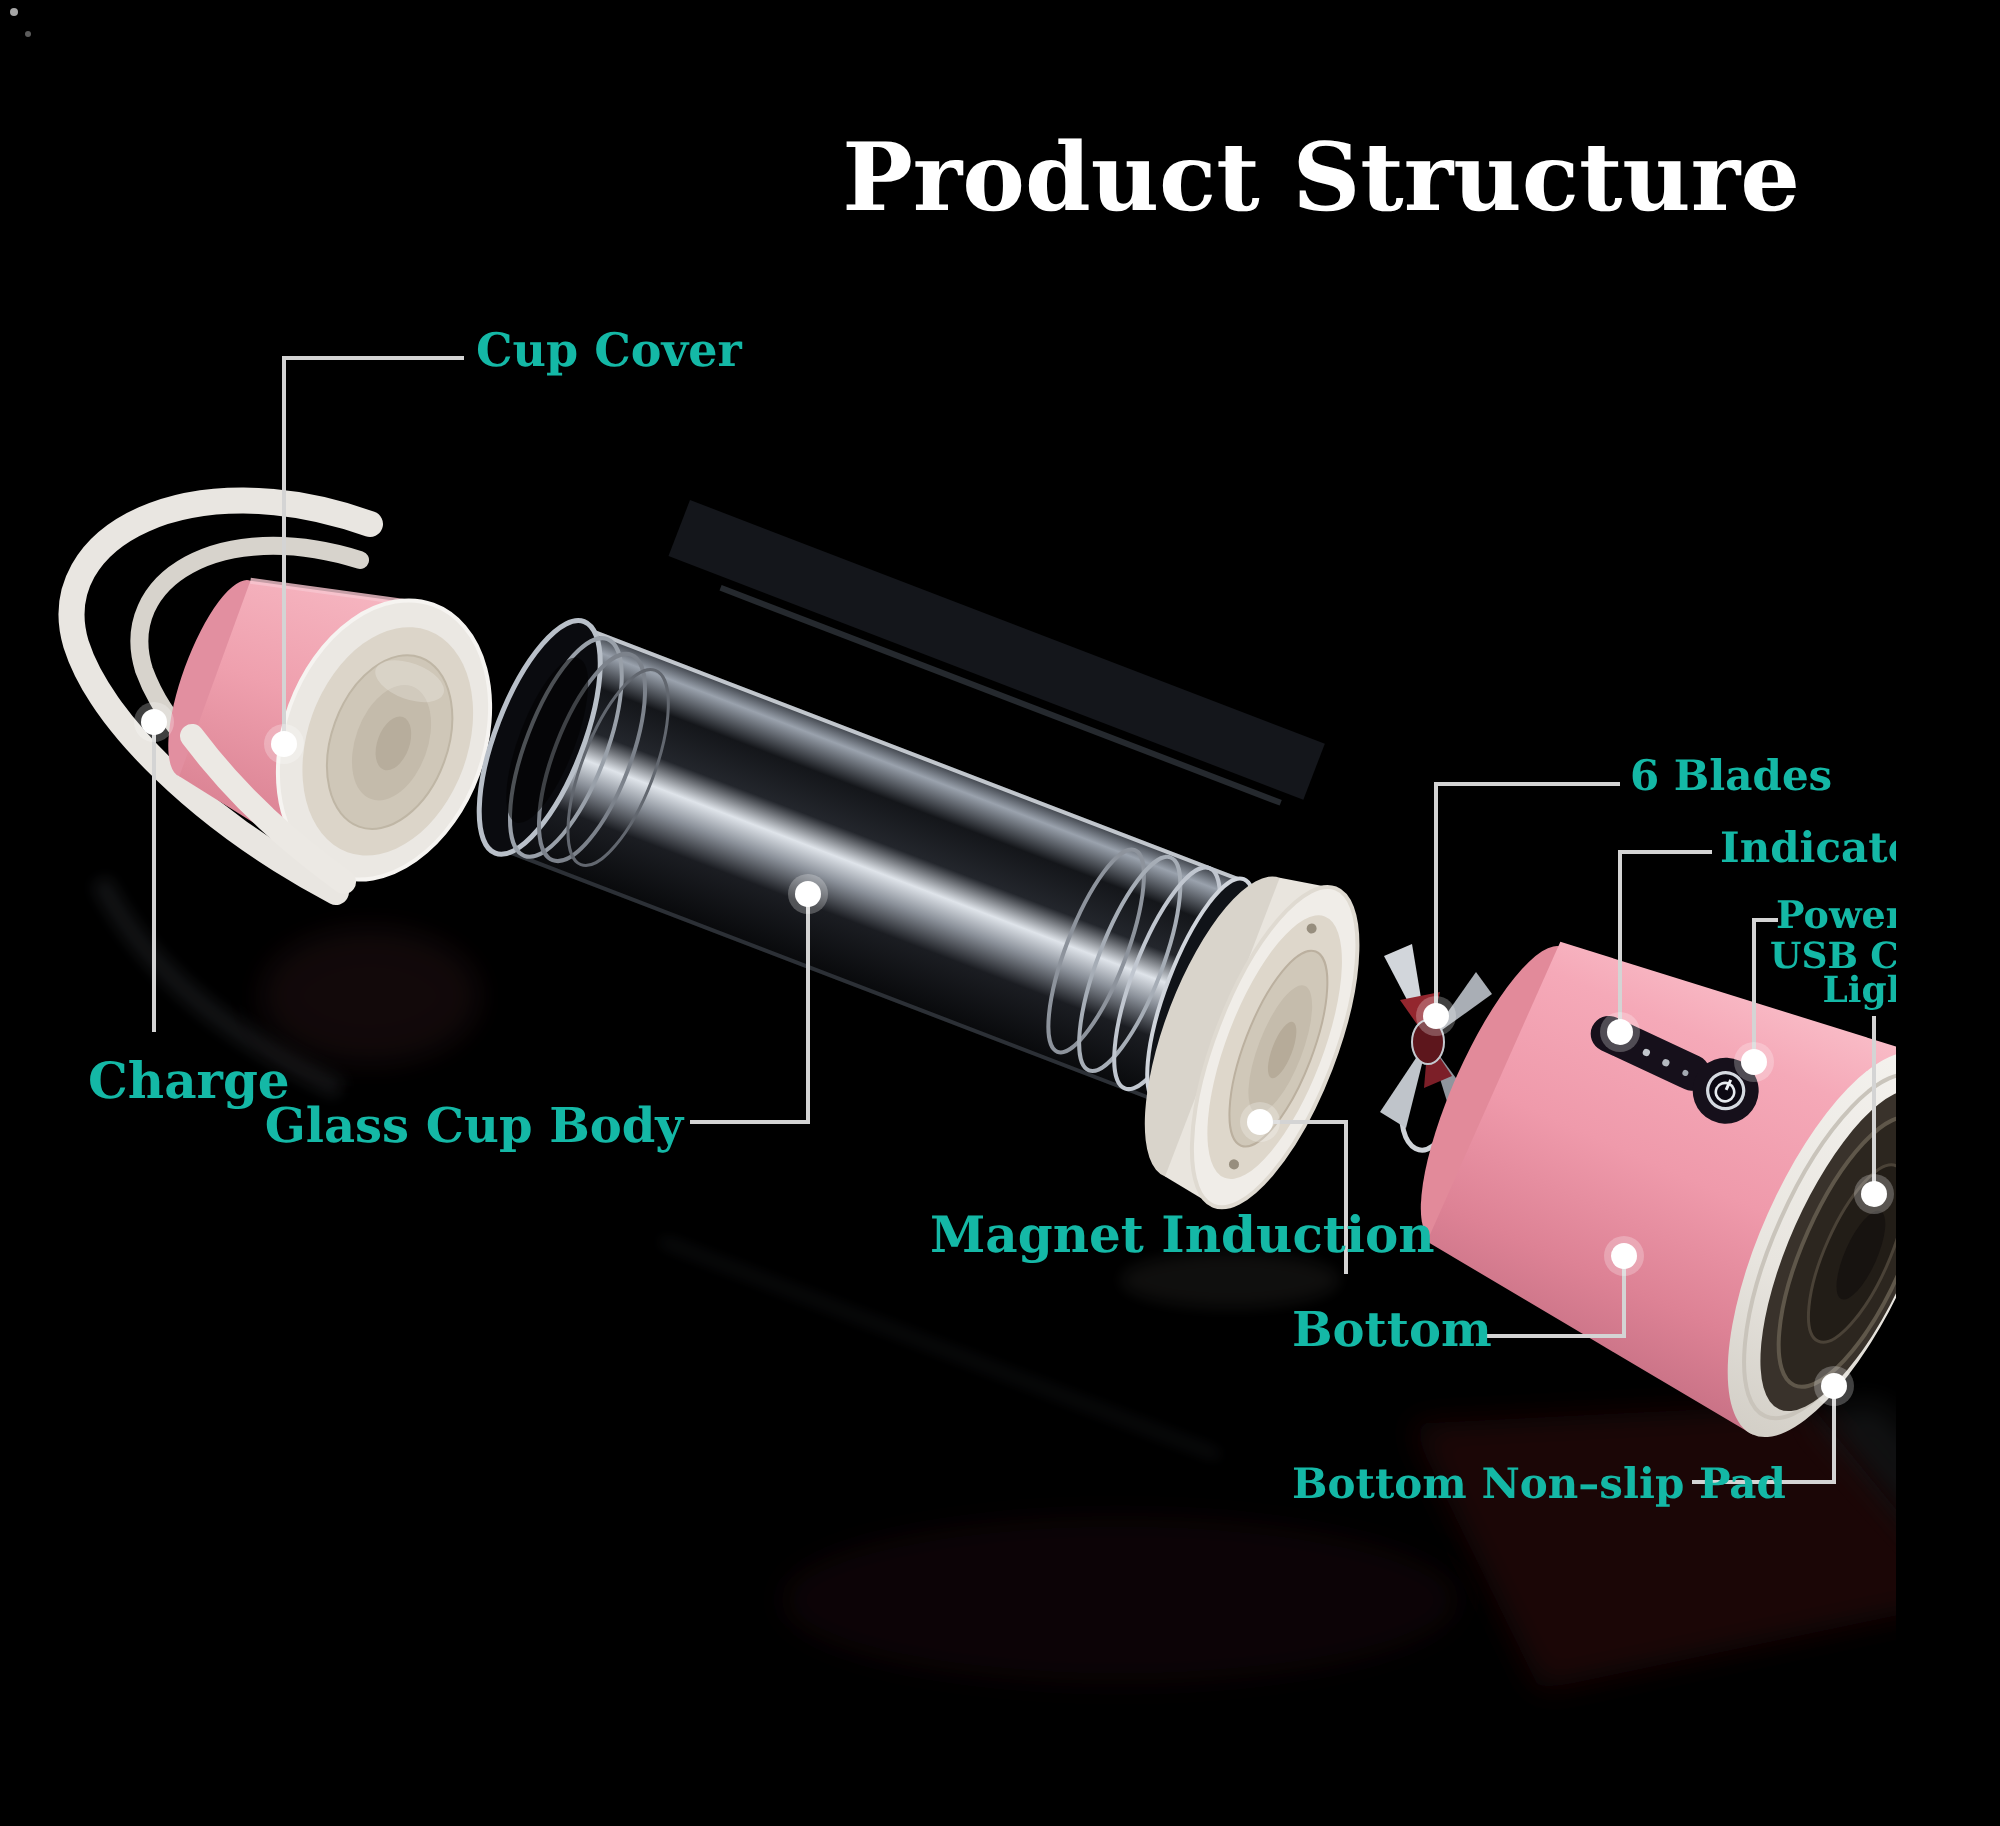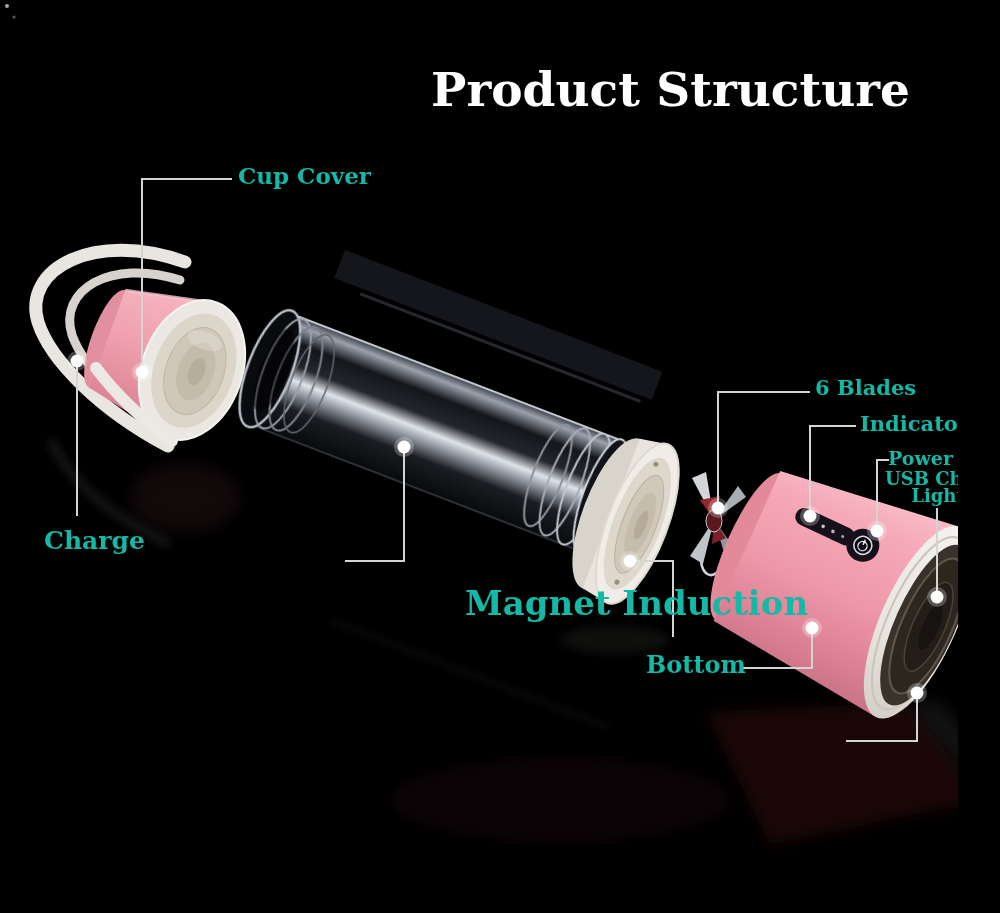--- a/index.html
+++ b/index.html
@@ -1,31 +1,31 @@
 <!DOCTYPE html>
 <html><head>
 <meta charset="utf-8">
 <style>
   html,body{margin:0;padding:0;background:#000;}
   .stage{
     position:relative;width:948px;height:913px;background:#000;
-    font-family:"DejaVu Serif","Liberation Serif",serif;overflow:hidden;padding-left:10px;
+    font-family:"DejaVu Serif","Liberation Serif",serif;overflow:hidden;
   }
   .stage svg{position:absolute;left:0;top:0;}
   .title{
     position:absolute;top:62px;right:48px;
     font-size:47px;font-weight:bold;color:#fff;white-space:nowrap;
   }
   .label{
     position:absolute;color:#14b8a6;font-weight:bold;white-space:nowrap;line-height:1.15;
   }
   .lbl-cup-cover{left:238px;top:163px;font-size:23px;}
   .lbl-handle{left:44px;top:527px;font-size:25px;}
   .lbl-glass{left:128px;top:544px;width:218px;text-align:center;font-size:24px;line-height:37px;}
-  .lbl-magnet{left:465px;top:584px;font-size:34px;}
+  .lbl-magnet{left:465px;top:604px;font-size:25px;}
   .lbl-blades{left:815px;top:376px;font-size:21px;}
   .lbl-indicator{left:860px;top:412px;font-size:21px;}
   .lbl-power{left:888px;top:448px;font-size:19px;}
   .lbl-usb{left:885px;top:470px;width:106px;text-align:center;font-size:18px;line-height:17px;}
   .lbl-bottom{left:646px;top:651px;font-size:24px;}
   .lbl-pad{left:646px;top:730px;font-size:21px;}
 </style>
 </head>
 <body>
 
@@ -224,24 +224,26 @@
           <circle cx="917" cy="693" r="6.5"></circle>
         </g>
   </g>
 </svg>
 
   <div class="title">Product Structure</div>
 
   <div class="label lbl-cup-cover">Cup Cover</div>
   <div class="label lbl-handle">Charge</div>
   <div class="label lbl-glass">
+    <div>Glass Cup Body</div>
   </div>
   <div class="label lbl-magnet">Magnet Induction</div>
   <div class="label lbl-blades">6 Blades</div>
   <div class="label lbl-indicator">Indicator Light</div>
   <div class="label lbl-power">Power Switch</div>
   <div class="label lbl-usb">
     <div>USB Charge</div>
     <div>Light</div>
   </div>
   <div class="label lbl-bottom">Bottom</div>
+  <div class="label lbl-pad">Bottom Non–slip Pad</div>
 
 </div>
 
 </body></html>

